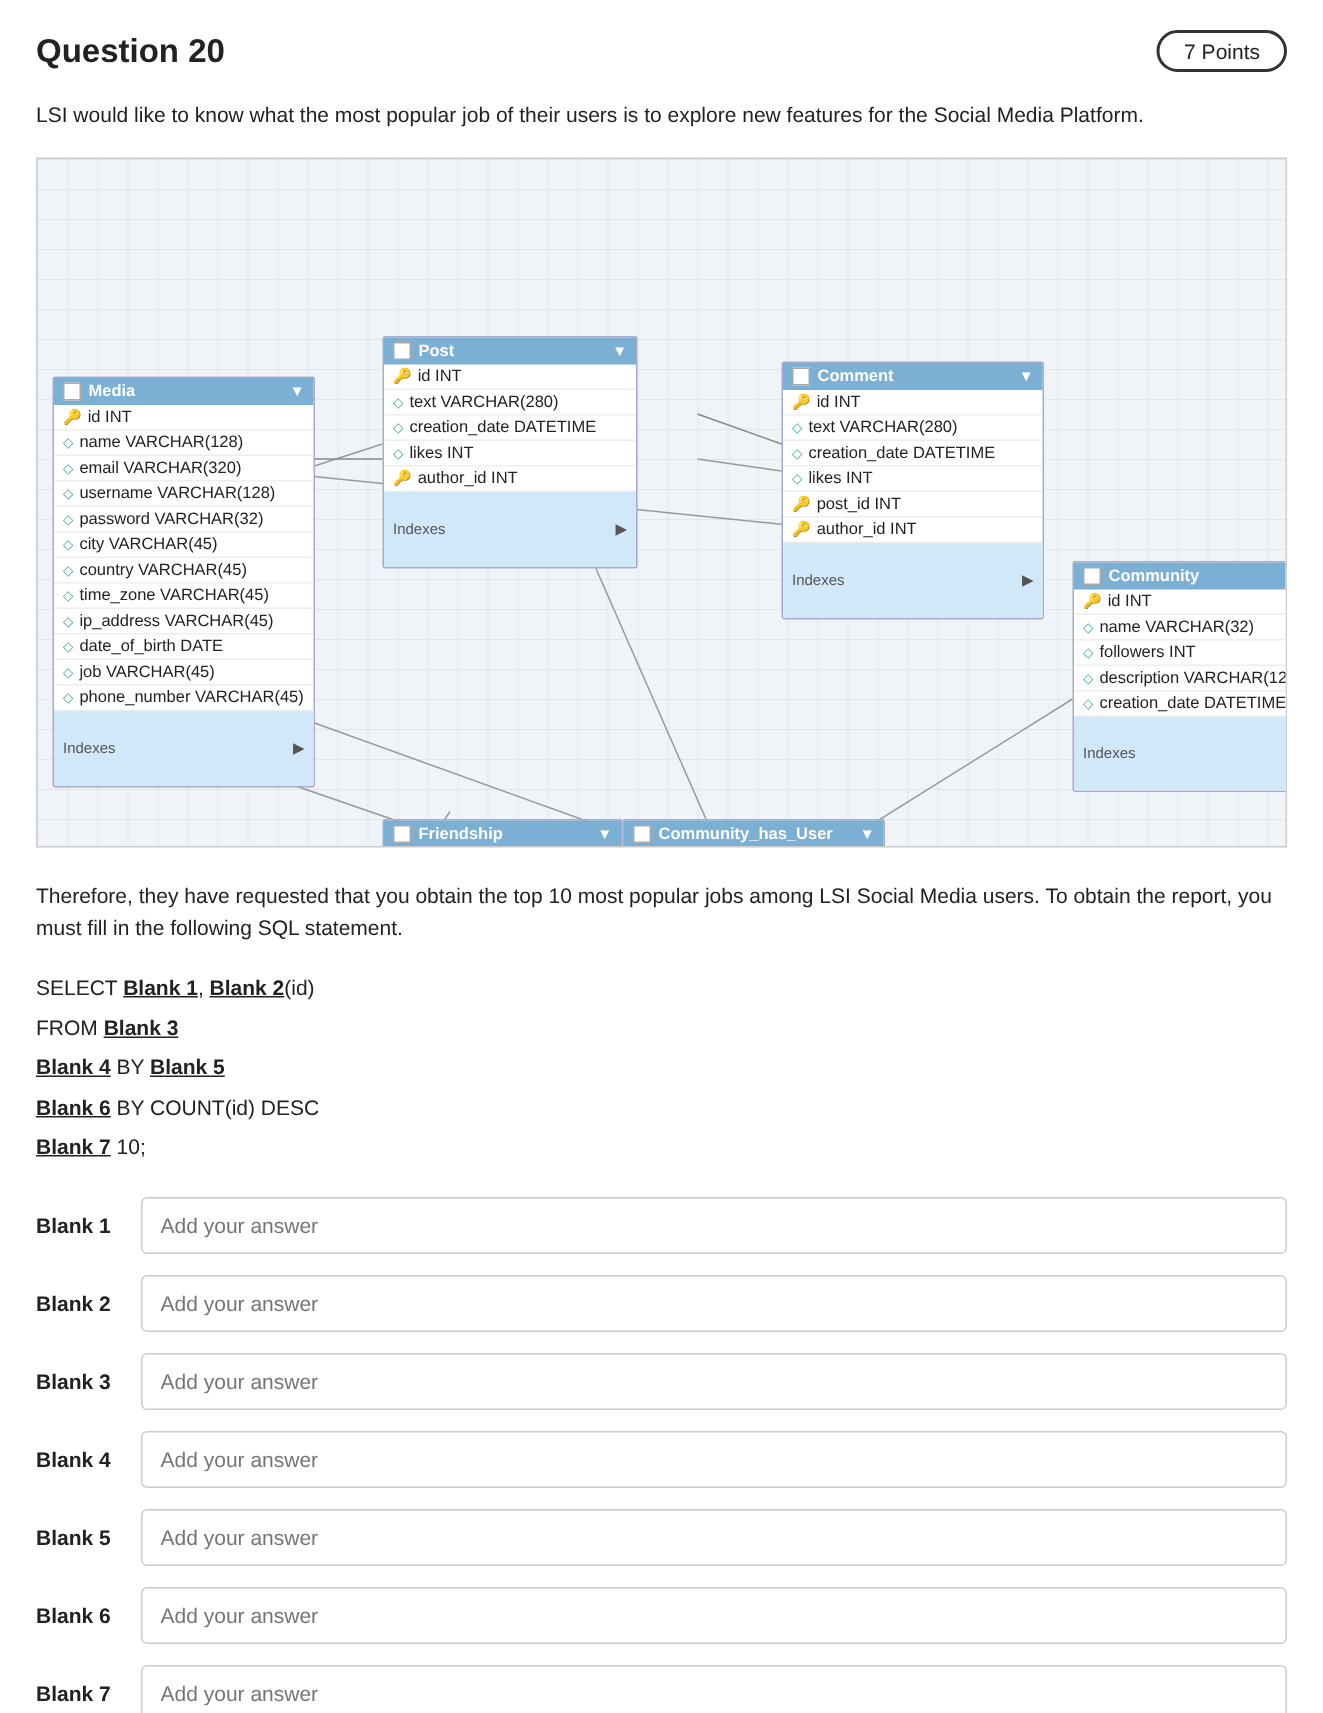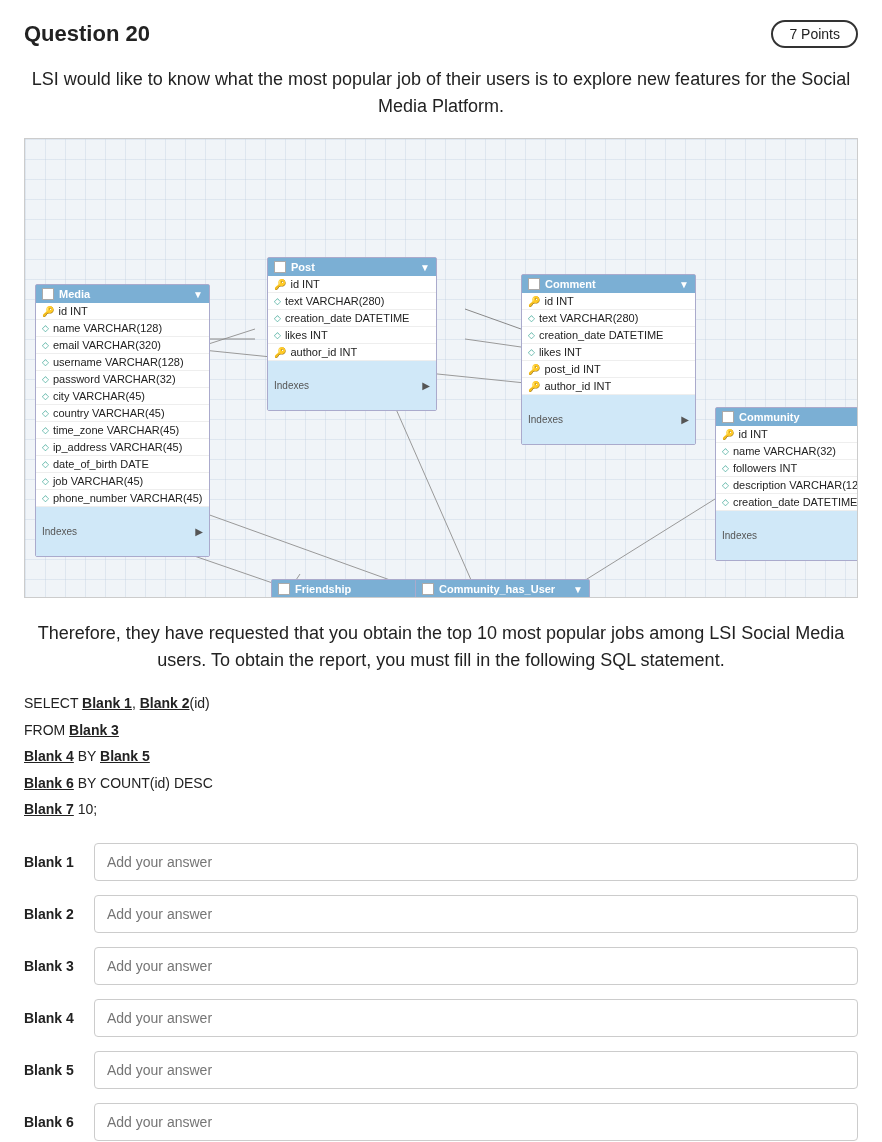--- a/index.html
+++ b/index.html
@@ -24,24 +24,23 @@
     }
     .points-badge {
       border: 2px solid #333;
       border-radius: 20px;
       padding: 4px 16px;
       font-size: 14px;
       font-weight: normal;
     }
 
     .description {
-      font-size: 18px;
+      font-size: 14px;
       margin-bottom: 18px;
       line-height: 1.5;
-      text-align: center;
     }
 
     
     .diagram-container {
       border: 1px solid #ccc;
       background: #f0f4f8;
       background-image:
         linear-gradient(rgba(180,200,220,0.3) 1px, transparent 1px),
         linear-gradient(90deg, rgba(180,200,220,0.3) 1px, transparent 1px);
       background-size: 20px 20px;
@@ -254,21 +253,21 @@
     <div class="db-table-row">
         <span class="icon-diamond">◇</span>
         <span>phone_number VARCHAR(45)</span>
       </div>
     <div class="db-table-indexes">
         <span>Indexes</span>
         <span>▶</span>
       </div>
   </div>
 
-  <div class="db-table" style="left:242px; top:118px; min-width:170px;">
+  <div class="db-table" style="left:230px; top:118px; min-width:170px;">
     <div class="db-table-header">
       <span class="table-icon"></span>
       <span>Post</span>
       <span class="sort-icon">▼</span>
     </div>
     <div class="db-table-row">
         <span class="icon-key">🔑</span>
         <span>id INT</span>
       </div>
     <div class="db-table-row">
@@ -353,21 +352,21 @@
       </div>
     <div class="db-table-row">
         <span class="icon-diamond">◇</span>
         <span>creation_date DATETIME</span>
       </div>
     <div class="db-table-indexes">
         <span>Indexes</span>
       </div>
   </div>
 
-  <div class="db-table" style="left:230px; top:440px; min-width:160px;margin-left:16px;">
+  <div class="db-table" style="left:230px; top:440px; min-width:160px;">
     <div class="db-table-header">
       <span class="table-icon"></span>
       <span>Friendship</span>
       <span class="sort-icon">▼</span>
     </div>
 
   </div>
 
   <div class="db-table" style="left:390px; top:440px; min-width:175px;">
     <div class="db-table-header">

